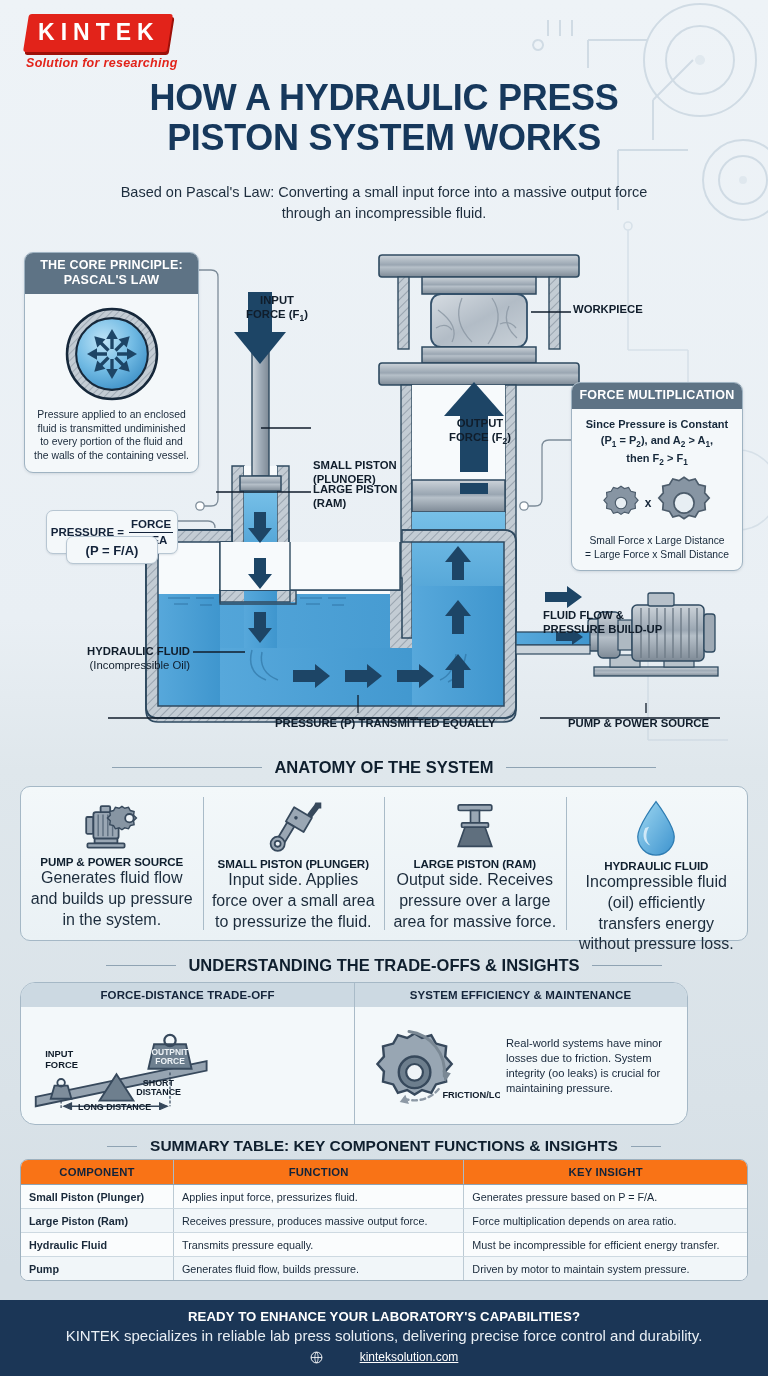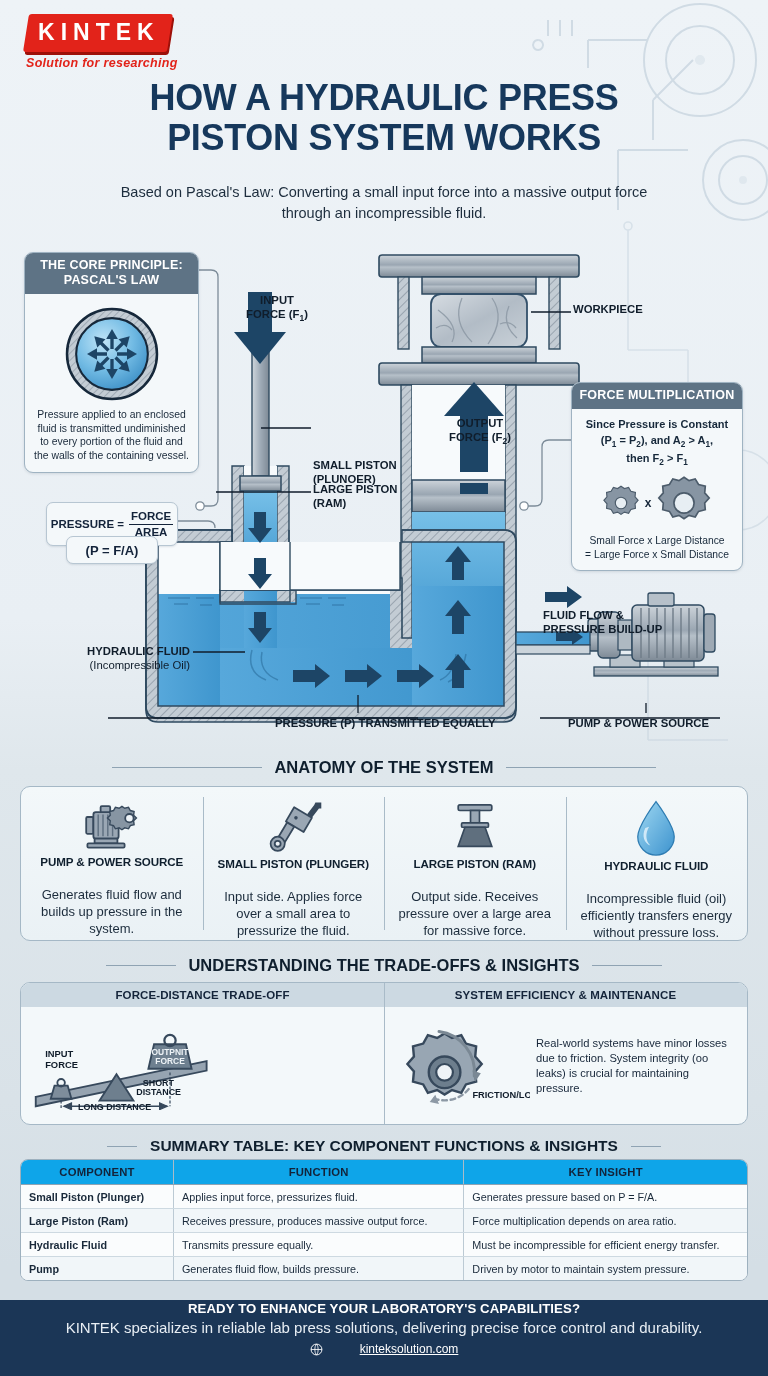--- a/index.html
+++ b/index.html
@@ -77,21 +77,21 @@
   }
   sub { font-size: 75%; }
 
   .formula {
     position: absolute;
     background: #f4f8fa; border: 1.3px solid #b7c6d2; border-radius: 7px;
     display: flex; align-items: center; justify-content: center;
     font-weight: bold; color: #13233a;
     box-shadow: 0 1px 2px rgba(30,50,70,.12);
   }
-  #formula1 { left: 46px; top: 262px; width: 132px; height: 44px; font-size: 11.5px; gap: 5px; }
+  #formula1 { left: 46px; top: 270px; width: 132px; height: 44px; font-size: 11.5px; gap: 5px; }
   #formula1 .frac { display: inline-block; text-align: center; line-height: 1.05; }
   #formula1 .frac .num { display:block; border-bottom: 1.6px solid #13233a; padding: 0 2px 1px; }
   #formula1 .frac .den { display:block; padding-top: 1px; }
   #formula2 { left: 66px; top: 296px; width: 92px; height: 28px; font-size: 13px; }
 
   .lbl { position: absolute; font-weight: bold; color: #101d2b; font-size: 11.3px; line-height: 1.22; }
   .lbl .thin { font-weight: normal; }
 
   #lbl-input   { left: 232px; top: 54px; width: 90px; text-align: center; }
   #lbl-small   { left: 313px; top: 175px; width: 110px; margin-top: 44px; }
@@ -132,26 +132,26 @@
   #anatomy .cell {
     flex: 1 1 0; padding: 12px 9px 10px;
     display: flex; flex-direction: column; align-items: center; text-align: center;
     position: relative;
   }
   #anatomy .cell + .cell::before {
     content: ""; position: absolute; left: 0; top: 10px; bottom: 10px; width: 1px; background: #a9bbc8;
   }
   #anatomy .ico { height: 58px; display:flex; align-items:center; justify-content:center; }
   #anatomy .t { font-weight: bold; font-size: 11.6px; color: #0f1f2e; margin-top: 2px; letter-spacing: -.1px; }
-  #anatomy .d { font-size: 13px; color: #1c2c3c; line-height: 1.3; margin-top: 19px; }
+  #anatomy .d { font-size: 16px; color: #1c2c3c; line-height: 1.3; margin-top: 0; }
 
   
   #trade {
-    position: absolute; left: 20px; top: 982px; width: 728px; height: 143px;
-    background: #f3f8fa; border: 1.3px solid #a5b8c6; border-radius: 10px;
+    position: absolute; left: 20px; top: 982px; width: 668px; height: 143px;
+    background: #f3f8fa; border: 1.3px solid #a5b8c6; border-radius: 15px;
     display: flex; overflow: hidden;
   }
   #trade .half { flex: 1 1 0; position: relative; display:flex; flex-direction:column; }
   #trade .half + .half::before {
     content:""; position:absolute; left:0; top:0; bottom:0; width:1px; background:#a9bbc8;
   }
   #trade .hh {
     background: #ccd9e2; color: #14243a; font-weight: bold; font-size: 11.5px;
     text-align: center; padding: 6px 4px 6px; letter-spacing: .1px;
   }
@@ -160,42 +160,42 @@
   #trade .hb .tx { font-size: 11.2px; color: #17273a; line-height: 1.34; }
 
   
   #summary {
     position: absolute; left: 20px; top: 1159px; width: 728px;
     border: 1.3px solid #9db0be; border-radius: 8px; overflow: hidden;
     background: #fff;
   }
   #summary table { width: 100%; border-collapse: collapse; }
   #summary th {
-    background: #0ea5e9; color: #13233a; font-size: 11.3px; font-weight: bold;
+    background: #f97316; color: #13233a; font-size: 11.3px; font-weight: bold;
     padding: 6px 8px; border-right: 1px solid #a9bbc8; border-bottom: 1.2px solid #8fa3b3;
     letter-spacing: .2px;
   }
   #summary td {
     font-size: 10.8px; color: #19293a; padding: 5.5px 8px;
     border-right: 1px solid #bccad4; border-bottom: 1px solid #cdd9e1;
   }
   #summary tr:last-child td { border-bottom: none; }
   #summary th:last-child, #summary td:last-child { border-right: none; }
   #summary td.comp { font-weight: bold; }
   #summary tbody tr:nth-child(odd) { background: #fafcfd; }
   #summary tbody tr:nth-child(even) { background: #f1f6f9; }
   #summary col.c1 { width: 21%; }
   #summary col.c2 { width: 40%; }
   #summary col.c3 { width: 39%; }
 
   
   #footer {
     position: absolute; left: 0; bottom: 0; width: 768px; height: 76px;
     background: #1b3category; background: #1b3656;
-    color: #fff; text-align: center; padding-top: 1px;
+    color: #fff; text-align: center; padding-top: 9px;
   }
   #footer .f1 { font-weight: bold; font-size: 13.2px; letter-spacing: .1px; }
   #footer .f2 { font-size: 15px; margin-top: 3px; color: #e8eef4; }
   #footer .f3 { font-size: 12px; margin-top: 6px; display:flex; gap:5px; align-items:center; justify-content:center; }
   #footer .f3 .url { text-decoration: underline; color:#fff;margin-left:32px; }
 </style>
 </head>
 <body>
 
 <div id="page">

